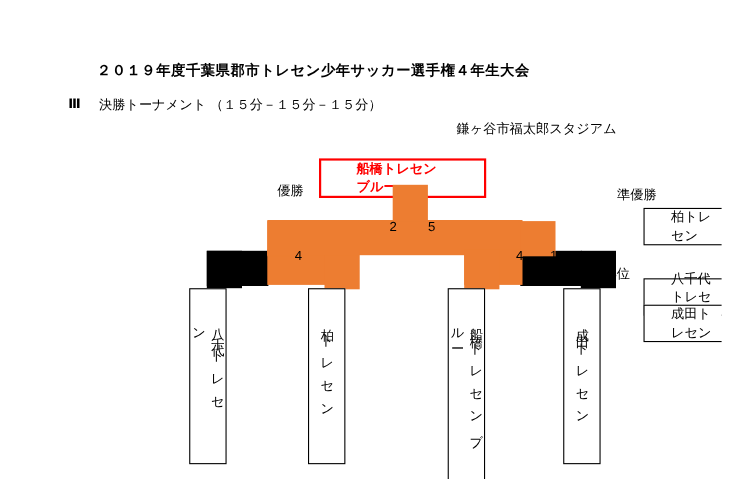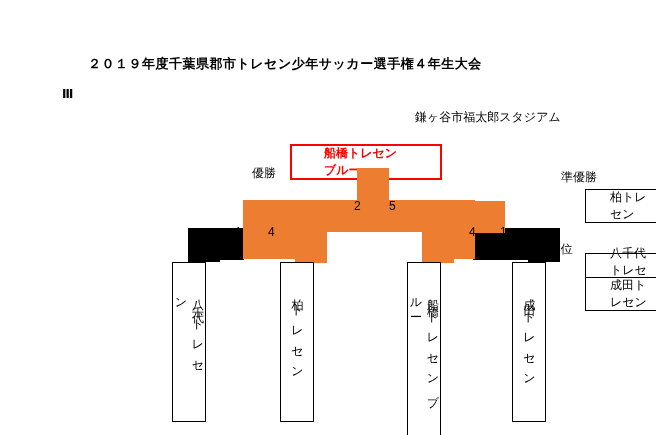--- a/index.html
+++ b/index.html
@@ -32,20 +32,22 @@
   .score { position:absolute; font-size:12px; }
   .label { position:absolute; font-size:12px; }
 </style>
 </head>
 <body>
 
 <div class="page">
 
   <div class="abs title">２０１９年度千葉県郡市トレセン少年サッカー選手権４年生大会</div>
   <div class="abs txt bold" style="left:14px;top:39px;">Ⅲ</div>
+  <div class="abs txt" style="left:42px;top:39px;">決勝トーナメント</div>
+  <div class="abs txt" style="left:143px;top:39px;">（１５分－１５分－１５分）</div>
   <div class="abs txt" style="left:331px;top:61px;margin-left:36px;">鎌ヶ谷市福太郎スタジアム</div>
 
   <div class="label" style="left:204px;top:117px;">優勝</div>
   <div class="champion-box">
     <span>船橋トレセンブルー</span>
   </div>
 
   <div class="label" style="left:513px;top:121px;">準優勝</div>
   <div class="side-box" style="top:157px;height:27px;">
     <span>柏トレセン</span>

